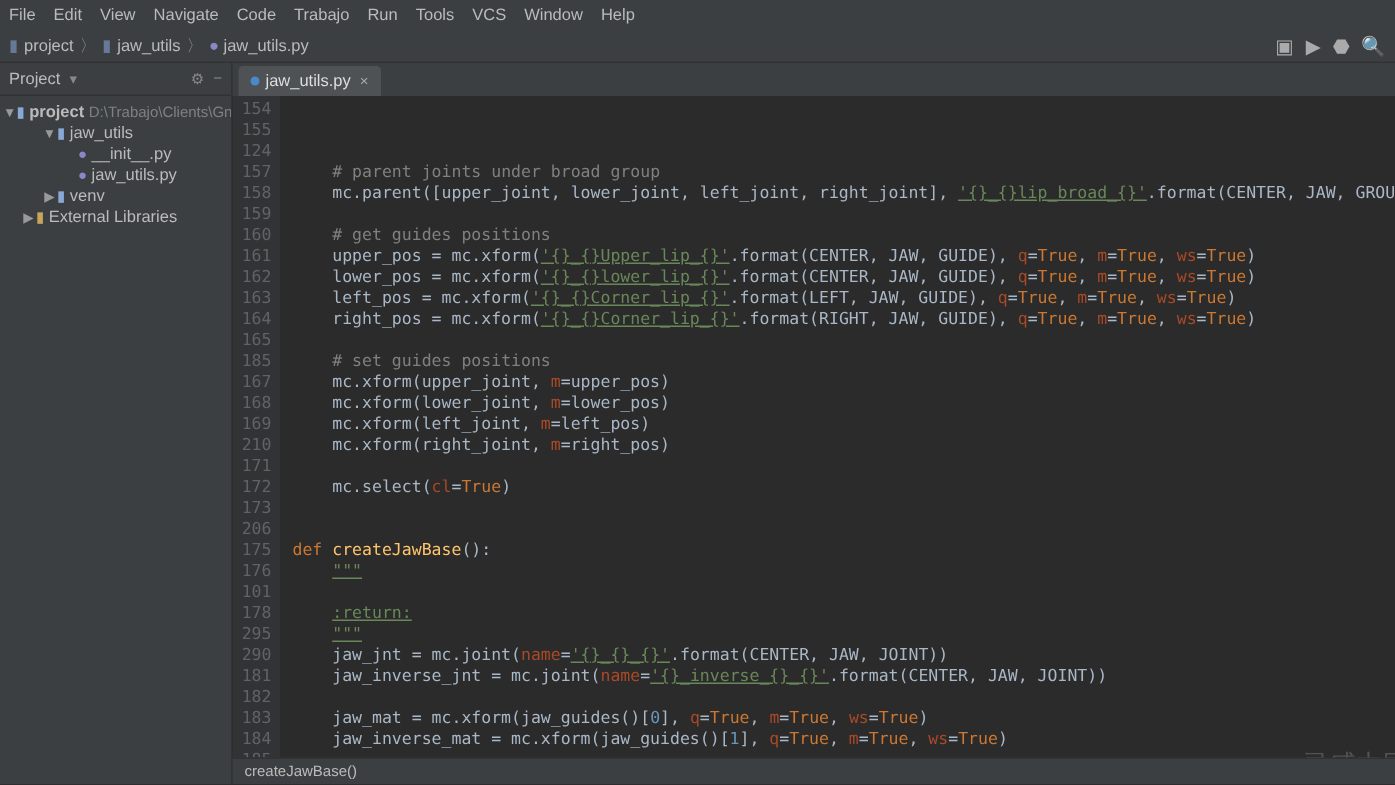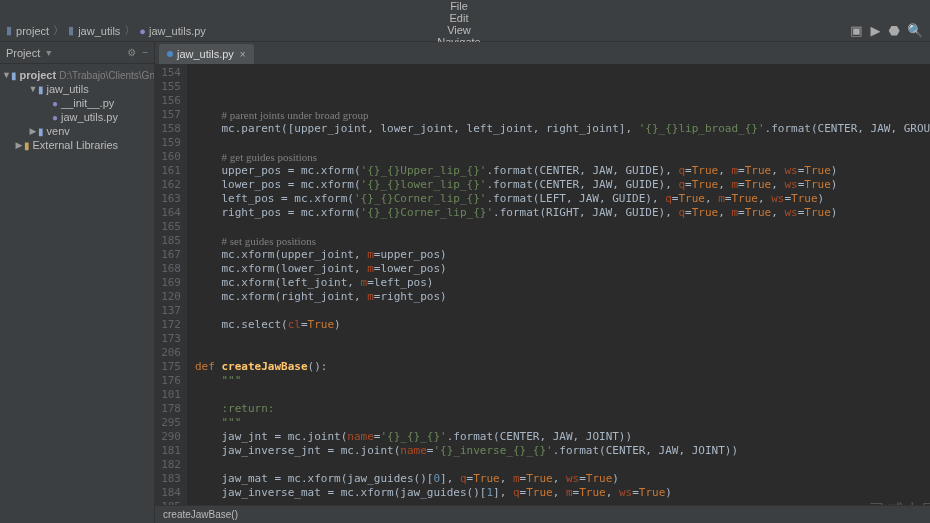--- a/index.html
+++ b/index.html
@@ -1,17 +1,17 @@
 <!DOCTYPE html>
 <html><head>
 <meta charset="utf-8">
 <style>
 * { margin: 0; padding: 0; box-sizing: border-box; }
 body { font-family: "Segoe UI", sans-serif; font-size: 11px; background: #2b2b2b; color: #a9b7c6; overflow: hidden; width: 930px; height: 523px; }
-.menubar { height: 20px; background: #3c3f41; display: flex; align-items: center; padding: 0 6px; font-size: 11px; color: #bbb; flex-direction: column; }
+.menubar { height: 20px; background: #3c3f41; display: flex; align-items: center; padding: 0 6px; font-size: 11px; color: #bbb; }
 .menubar span { margin-right: 12px; cursor: pointer; }
 .breadcrumb { height: 22px; background: #3c3f41; display: flex; align-items: center; padding: 0 6px; font-size: 11px; color: #bbb; border-bottom: 1px solid #323232; }
 .breadcrumb .icon-folder { color: #687998; margin-right: 4px; }
 .breadcrumb .sep { margin: 0 4px; color: #888; }
 .breadcrumb .file-icon { color: #8888c6; margin-right: 3px; }
 .breadcrumb .spacer { flex: 1; }
 .breadcrumb .tool-icon { margin-left: 8px; color: #aaa; font-size: 13px; }
 
 .main { display: flex; height: 481px; }
 .leftpanel { width: 155px; background: #3c3f41; display: flex; flex-direction: column; border-right: 1px solid #323232; }
@@ -37,40 +37,40 @@
 .tab { height: 20px; background: #515658; border-radius: 3px 3px 0 0; padding: 0 8px; display: flex; align-items: center; font-size: 11px; color: #ddd; margin-right: 2px; }
 .tab.active { background: #4e5254; }
 .tab .close { margin-left: 6px; color: #aaa; font-size: 10px; }
 .tab .dot { width: 6px; height: 6px; border-radius: 50%; background: #4a88c7; margin-right: 4px; }
 .code { flex: 1; display: flex; overflow: hidden; font-family: "Consolas", monospace; font-size: 11px; line-height: 14px; }
 .gutter { width: 32px; background: #313335; color: #606366; text-align: right; padding: 2px 6px 2px 2px; }
 .gutter div { height: 14px; }
 .codebody { flex: 1; padding: 2px 0 2px 8px; white-space: pre; background: #2b2b2b; color: #a9b7c6; position: relative; }
 .codebody div { height: 14px; }
 .kw { color: #cc7832; }
-.fn { color: #ffc66d; font-weight: bold; }
-.str { color: #6a8759; }
-.cmt { color: #808080; font-family: Liberation Serif, serif; }
+.fn { color: #ffc66d; }
+.str { color: #6a8759; text-decoration: underline; }
+.cmt { color: #808080; }
 .num { color: #6897bb; }
 .arg { color: #aa4926; }
 
 .statusbar-ed { height: 18px; background: #3c3f41; border-top: 1px solid #323232; padding: 0 8px; display: flex; align-items: center; font-size: 10px; color: #bbb; }
 
 .watermark { position: absolute; right: 10px; bottom: 30px; opacity: 0.25; font-size: 18px; color: #ccc; pointer-events: none; text-align: right; line-height: 1.1; }
 </style>
 </head>
 <body>
 
 <div class="menubar">
   <span>File</span>
   <span>Edit</span>
   <span>View</span>
   <span>Navigate</span>
   <span>Code</span>
-  <span>Clients</span>
+  <span>Trabajo</span>
   <span>Run</span>
   <span>Tools</span>
   <span>VCS</span>
   <span>Window</span>
   <span>Help</span>
 </div>
 
 <div class="breadcrumb">
   <span class="icon-folder">▮</span>
   <span>project</span>
@@ -139,36 +139,36 @@
       <div class="tab active">
         <span class="dot"></span>
         <span>jaw_utils.py</span>
         <span class="close">×</span>
       </div>
     </div>
     <div class="code">
       <div class="gutter" id="gutter">
           <div>154</div>
           <div>155</div>
-          <div>156</div>
+          <div>124</div>
           <div>157</div>
           <div>158</div>
           <div>159</div>
           <div>160</div>
           <div>161</div>
           <div>162</div>
           <div>163</div>
           <div>164</div>
           <div>165</div>
           <div>185</div>
           <div>167</div>
           <div>168</div>
           <div>169</div>
-          <div>120</div>
-          <div>137</div>
+          <div>210</div>
+          <div>171</div>
           <div>172</div>
           <div>173</div>
           <div>206</div>
           <div>175</div>
           <div>176</div>
           <div>101</div>
           <div>178</div>
           <div>295</div>
           <div>290</div>
           <div>181</div>

